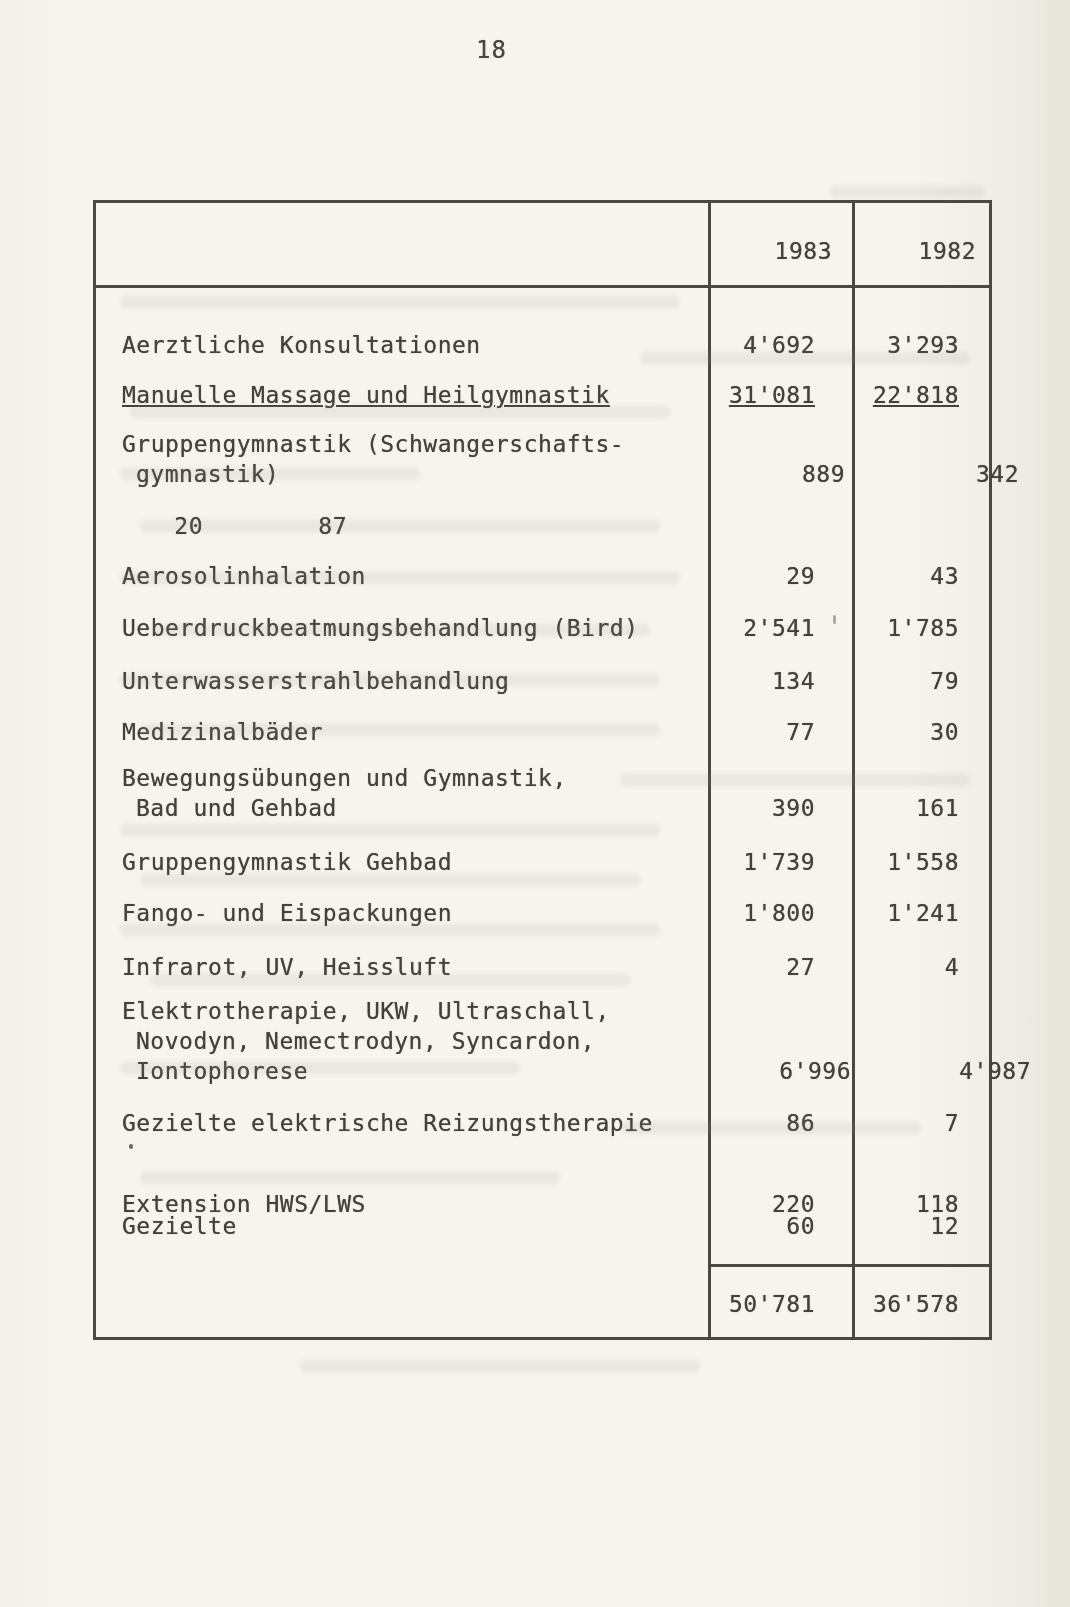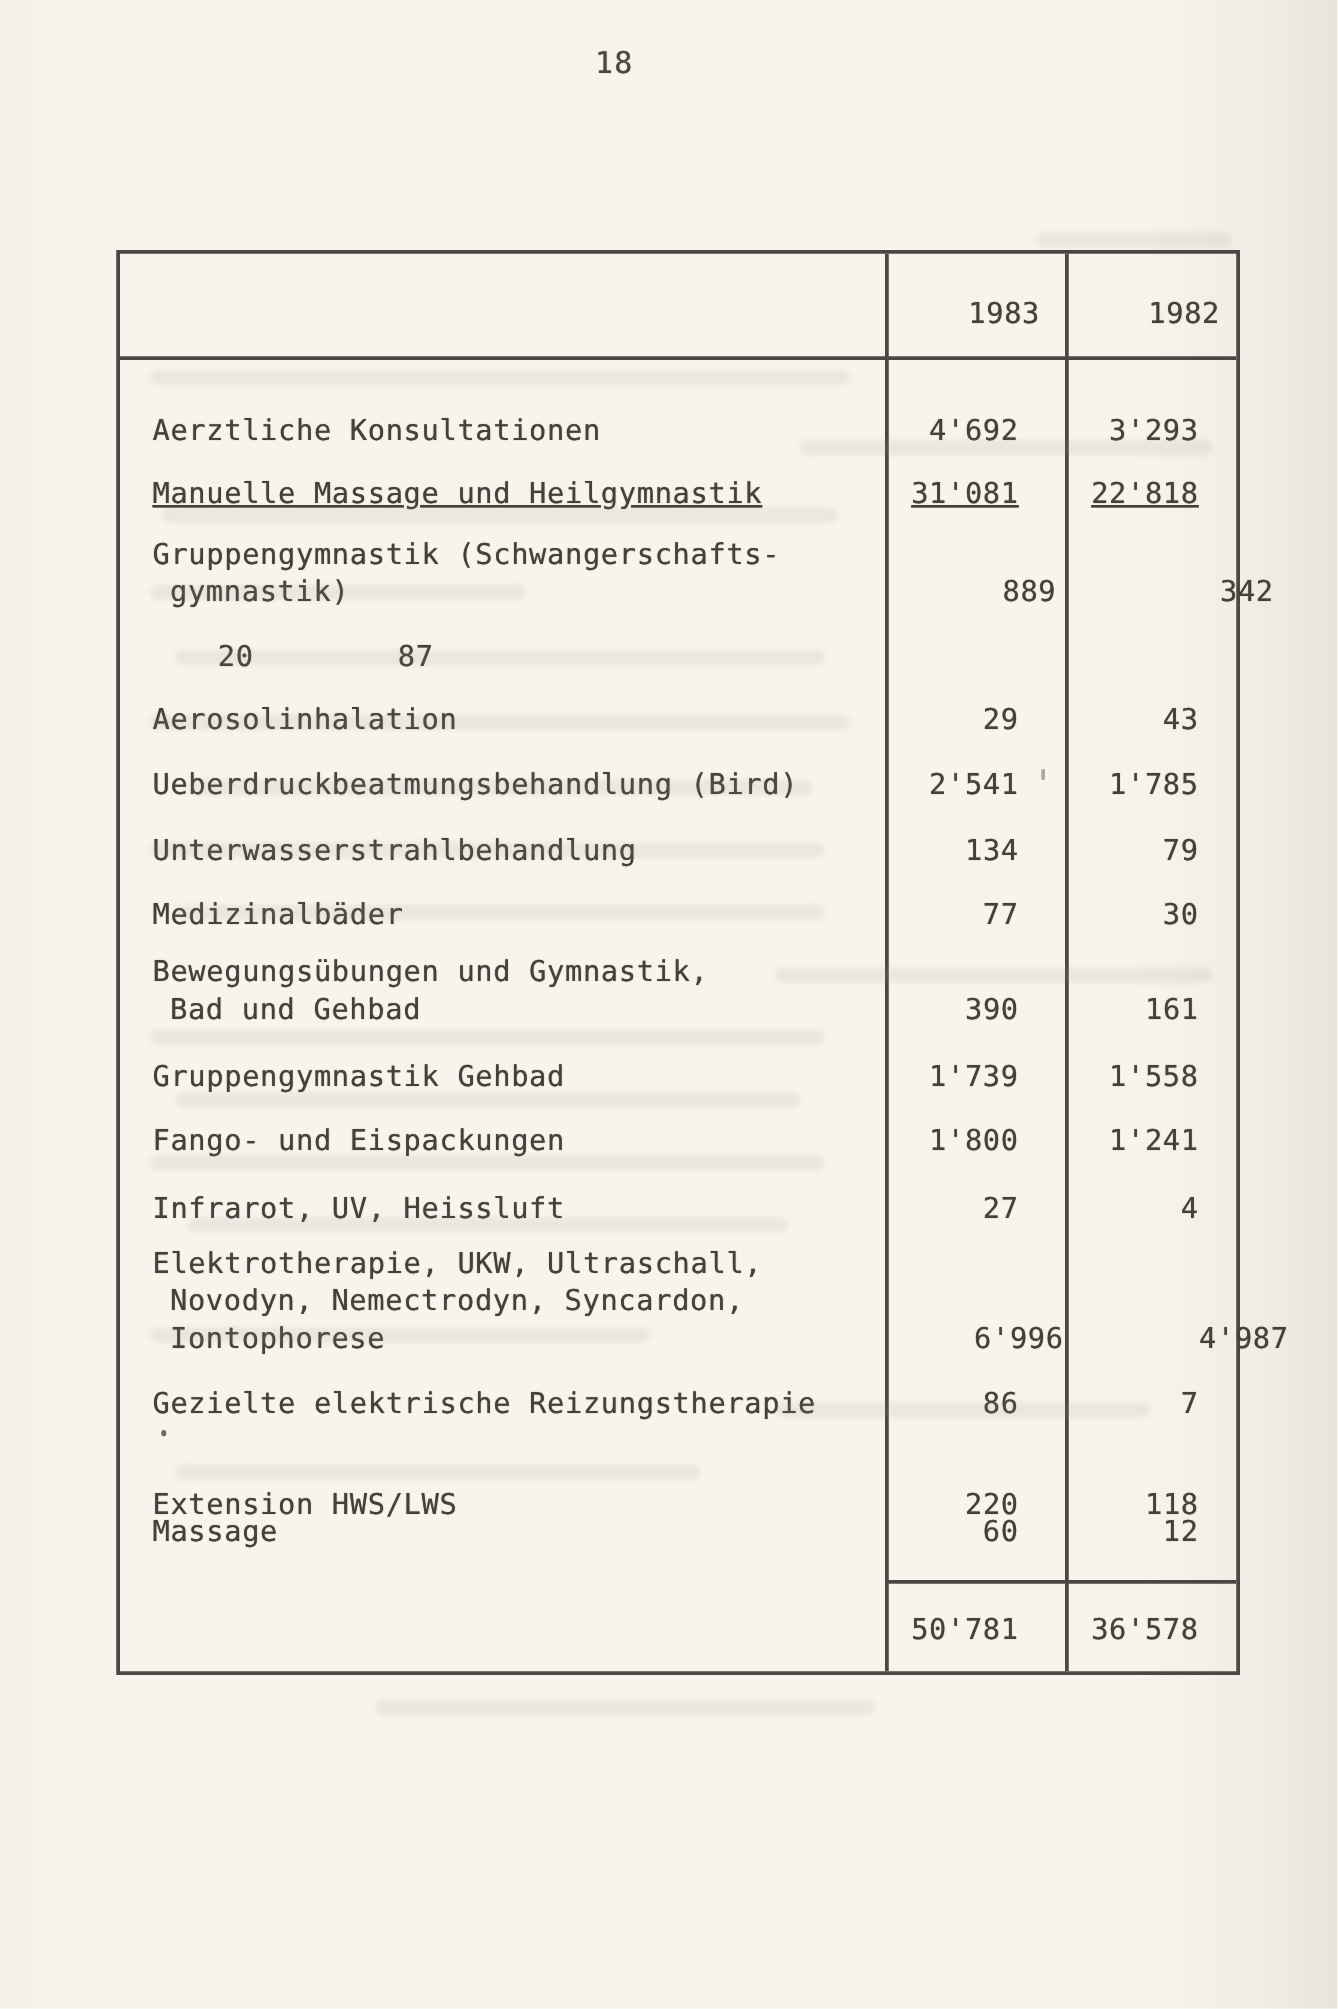--- a/index.html
+++ b/index.html
@@ -159,21 +159,21 @@
         </div>
         <div class="t-row" style="top: 986px;">
           <div class="cell-label">
             <div class="lab-line">Extension HWS/LWS</div>
           </div>
           <div class="cell-v1">220</div>
           <div class="cell-v2">118</div>
         </div>
         <div class="t-row" style="top: 1008px;">
           <div class="cell-label">
-            <div class="lab-line">Massage</div>
+            <div class="lab-line">Gezielte</div>
           </div>
           <div class="cell-v1">60</div>
           <div class="cell-v2">12</div>
         </div>
       </div>
 
     <div class="t-row totals-row">
       <div class="cell-label"></div>
       <div class="cell-v1">50'781</div>
       <div class="cell-v2">36'578</div>

